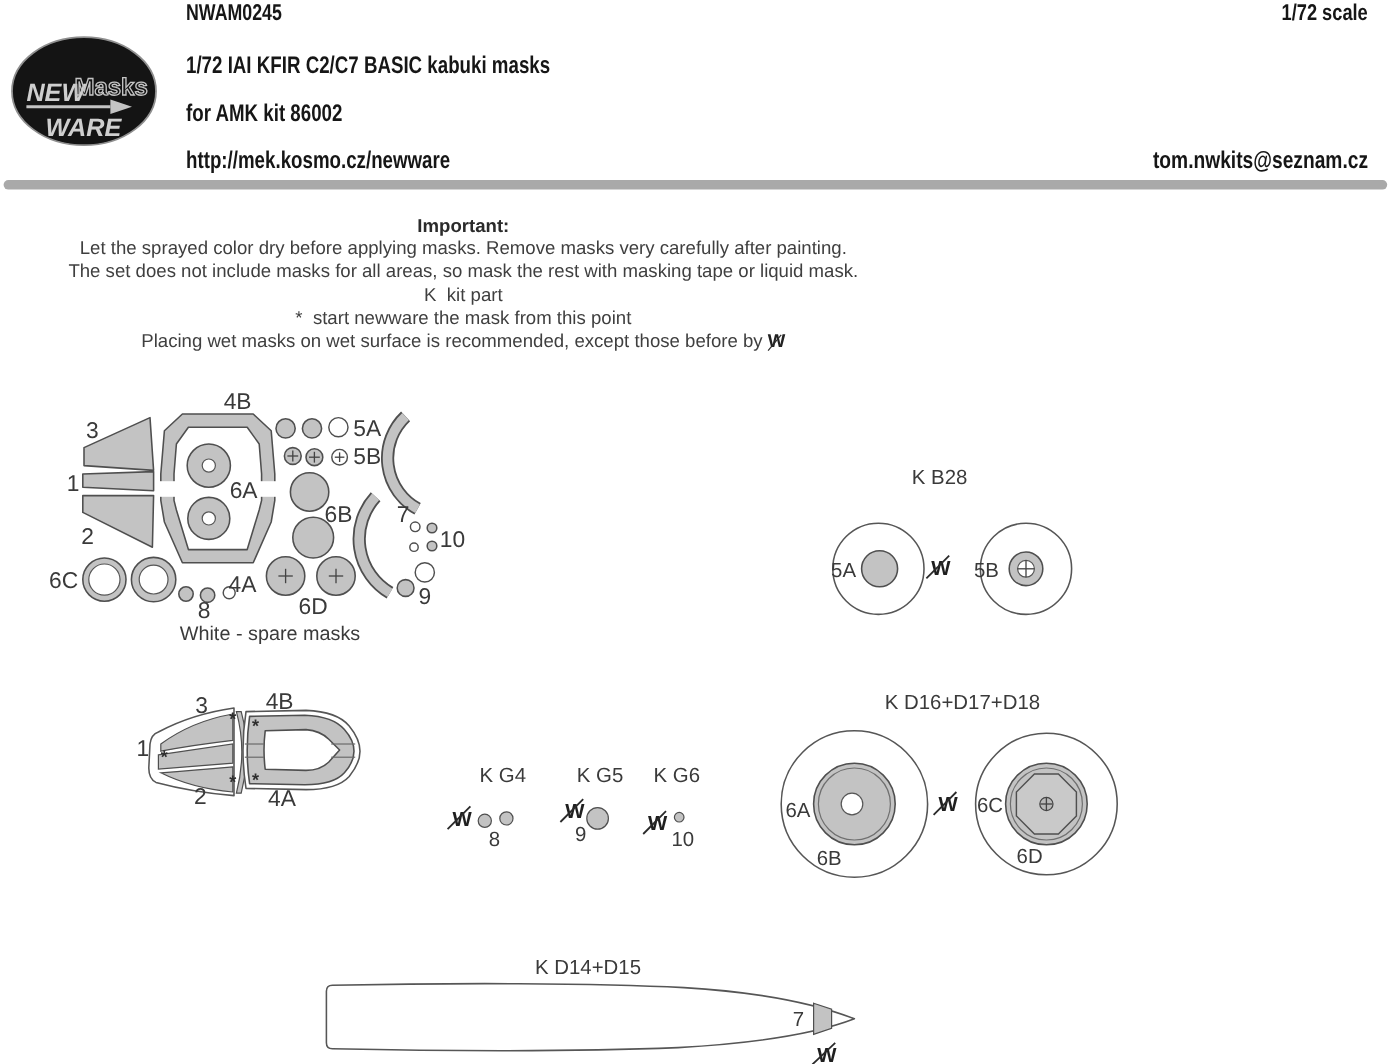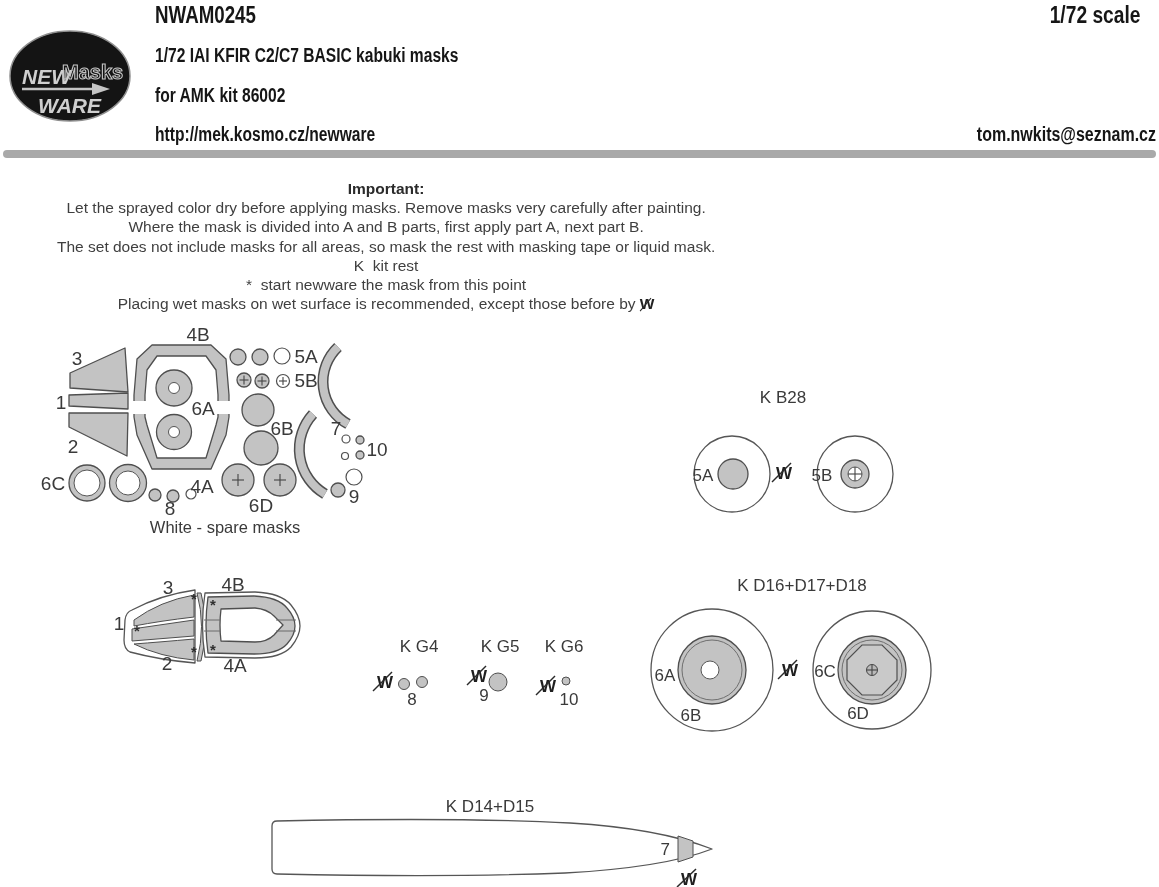--- a/index.html
+++ b/index.html
@@ -3,21 +3,21 @@
 <meta charset="utf-8">
 <style>
   html,body{margin:0;padding:0;background:#ffffff;}
   body{width:1159px;height:887px;position:relative;overflow:hidden;
        font-family:"Liberation Sans",sans-serif;color:#3c3c3c;}
   .abs{position:absolute;}
   
   .hdr{font-weight:bold;color:#161616;white-space:nowrap;}
   .cond{display:inline-block;transform:scaleX(0.78);transform-origin:0 50%;letter-spacing:0;}
   .cond-r{display:inline-block;transform:scaleX(0.80);transform-origin:100% 50%;}
-  .code{font-size:24px;}
+  .code{font-size:19px;}
   .ttl{font-size:20px;}
   .sep{background:#a9a9a9;border-radius:4px;height:8px;}
   
   .instr{font-size:15.5px;line-height:19.2px;color:#3f3f3f;white-space:pre;}
   .instr b{color:#2b2b2b;}
   .wmark{font-weight:bold;display:inline-block;position:relative;color:#222;}
   .wmark::after{content:"";position:absolute;left:-3px;top:52%;width:118%;height:0;
                 border-top:1.7px solid #2a2a2a;transform:rotate(-50deg);}
   
   svg{overflow:visible;}
@@ -53,30 +53,29 @@
     <polygon points="86,55 104,61 86,67" fill="#c4c4c4"></polygon>
     <text x="32" y="85" class="logo-it" font-size="21">WARE</text>
   </svg>
 </div>
 
 <div class="abs hdr code" style="left:155px;top:1px;"><span class="cond">NWAM0245</span></div>
 <div class="abs hdr code" style="right:19px;top:1px;"><span class="cond cond-r">1/72 scale</span></div>
 <div class="abs hdr ttl" style="left:155px;top:44px;"><span class="cond">1/72 IAI KFIR C2/C7 BASIC kabuki masks</span></div>
 <div class="abs hdr ttl" style="left:155px;top:84px;"><span class="cond">for AMK kit 86002</span></div>
 <div class="abs hdr ttl" style="left:155px;top:123px;"><span class="cond">http://mek.kosmo.cz/newware</span></div>
-<div class="abs hdr ttl" style="right:3px;top:123px;"><span class="cond cond-r">tom.nwkits@seznam.cz</span></div>
+<div class="abs hdr ttl" style="right:19px;top:123px;"><span class="cond cond-r">tom.nwkits@seznam.cz</span></div>
 
 <div class="abs sep" style="left:3px;top:150px;width:1153px;"></div>
 
 <div class="abs" style="left:57px;top:179px;text-align:center;">
   <div class="instr"><b>Important:</b></div>
   <div class="instr">Let the sprayed color dry before applying masks. Remove masks very carefully after painting.</div>
-  <div class="instr">Where the mask is divided into A and B parts, first apply part A, next part B.</div>
   <div class="instr">The set does not include masks for all areas, so mask the rest with masking tape or liquid mask.</div>
-  <div class="instr">K  kit rest</div>
+  <div class="instr">K  kit part</div>
   <div class="instr">*  start newware the mask from this point</div>
   <div class="instr"><span>Placing wet masks on wet surface is recommended, except those before by </span><span class="wmark">W</span></div>
 </div>
 
 <div class="abs" style="left:40px;top:325px;">
 <svg width="345" height="215" viewBox="0 0 345 215">
 
   <path class="mask" fill-rule="evenodd" d="M112,20 L171,20 L186,34 L189,70 L189,92 L186,110 L171,144 L112,144 L97,110 L94,92 L94,70 L97,34 Z
        M117,31 L166,31 L176,45 L178,70 L178,92 L176,100 L166,133 L117,133 L107,100 L105,92 L105,70 L107,45 Z"></path>
   <rect class="gapcover" x="88" y="76" width="20" height="13"></rect>

